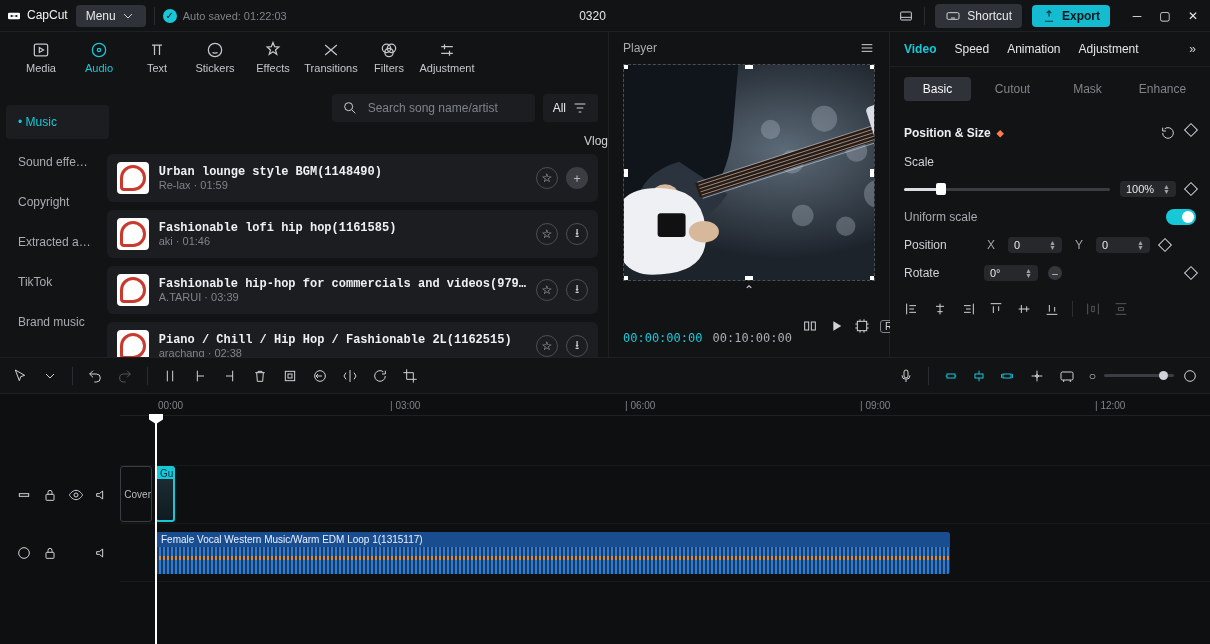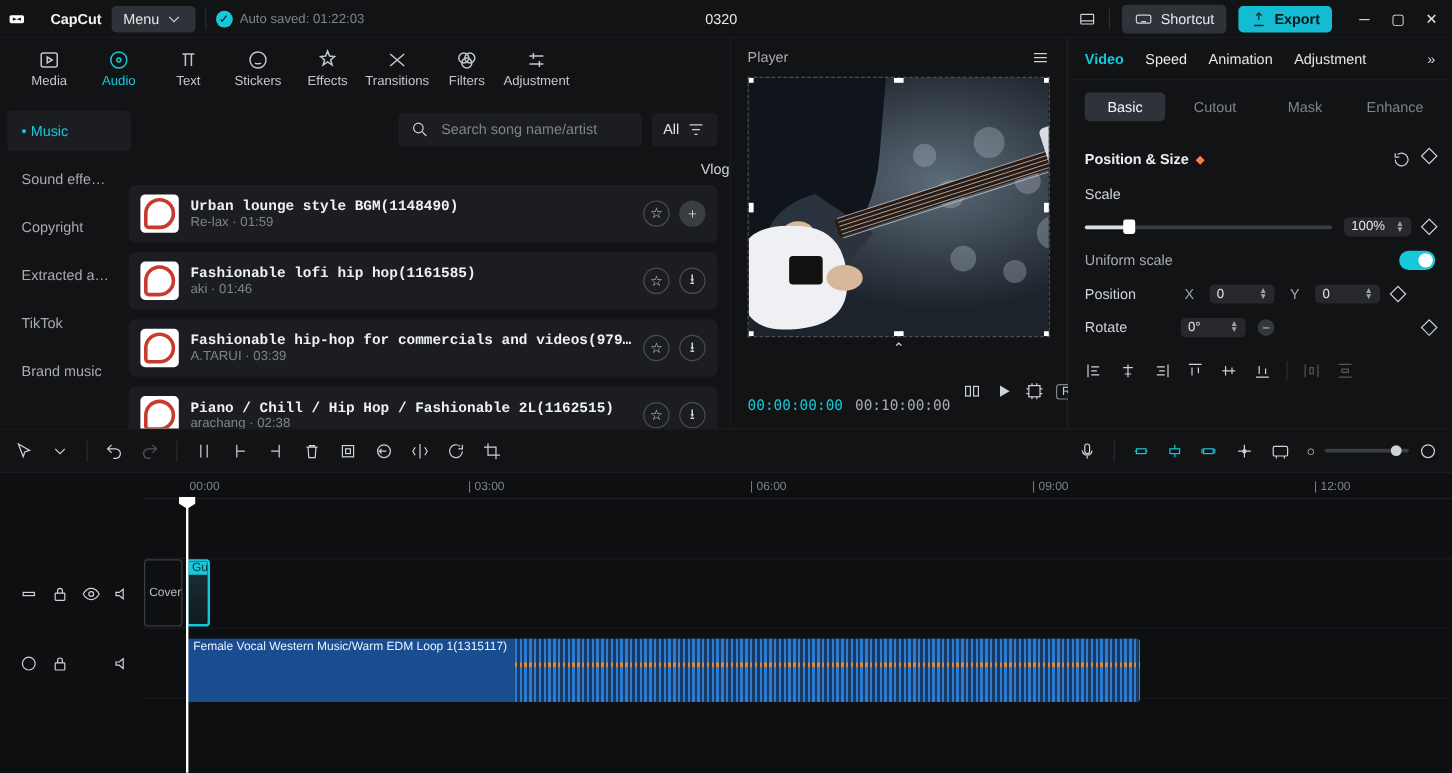--- a/index.html
+++ b/index.html
@@ -31,21 +31,21 @@
     overflow:hidden;
   }
   .titlebar{
     height:32px;
     display:flex; align-items:center;
     padding:0 6px;
     background:var(--bg-1);
     border-bottom:1px solid var(--divider);
     gap:8px;
   }
-  .brand{display:flex;align-items:center;gap:20px;font-weight:700;color:#f2f3f5;}
+  .brand{display:flex;align-items:flex-start;gap:5px;font-weight:400;color:#f2f3f5;}
   .brand svg{width:16px;height:16px;}
   .menu-btn{
     background:var(--bg-4); color:var(--fg); border-radius:4px;
     padding:3px 10px; display:flex; align-items:center; gap:4px; font-size:12px;
   }
   .autosave{display:flex;align-items:center;gap:6px;color:var(--fg-dim2);font-size:11px;}
   .autosave .dot{width:14px;height:14px;border-radius:50%;background:var(--accent);display:flex;align-items:center;justify-content:center;color:#0b0c0d;font-size:10px;}
   .title-center{flex:1;text-align:center;color:var(--fg);font-size:12px;}
   .tb-right{display:flex;align-items:center;gap:10px;}
   .pill{background:var(--bg-4);border-radius:4px;padding:4px 10px;display:flex;align-items:center;gap:6px;font-size:12px;color:var(--fg);}
@@ -65,20 +65,21 @@
     width:58px; text-align:center; padding:8px 0 6px;
     color:#c3c6ca; font-size:11px;
   }
   .tabs-top .t svg{display:block;margin:0 auto 2px;width:20px;height:20px;stroke:#c3c6ca;fill:none;stroke-width:1.5;}
   .tabs-top .t.active{color:var(--accent);}
   .tabs-top .t.active svg{stroke:var(--accent);}
   .below-tabs{display:flex;flex:1;min-height:0;}
   .side-cats{
     width:115px; padding:6px; display:flex; flex-direction:column; gap:6px;
     background:var(--bg-1);
+    justify-content:center;
   }
   .side-cats .cat{
     padding:10px 12px; color:var(--fg-dim); font-size:12px;
     border-radius:4px; text-align:left; white-space:nowrap; overflow:hidden; text-overflow:ellipsis;
     background:transparent;
   }
   .side-cats .cat.active{color:var(--accent); background:var(--bg-2);}
   .media-content{flex:1; display:flex; flex-direction:column; min-width:0;align-items:flex-end;}
   .search-row{display:flex; gap:8px; padding:8px 10px 8px 0; align-items:center;}
   .search-box{
@@ -196,22 +197,22 @@
     background:linear-gradient(180deg,#1f3038,#0f1b20);overflow:hidden;
   }
   .clip-video .vtag{position:absolute;top:0;left:0;right:0;background:var(--accent);color:#05313a;font-size:10px;padding:0 3px;white-space:nowrap;overflow:hidden;}
   .cover-btn{
     position:absolute;left:0;top:0;width:32px;height:56px;border:1px solid #3a3d42;border-radius:3px;
     display:flex;flex-direction:row;align-items:center;justify-content:center;gap:2px;color:#b9bcc1;font-size:10px;
   }
   .cover-btn svg{width:14px;height:14px;stroke:#b9bcc1;fill:none;stroke-width:1.5;}
 
   .clip-audio{
-    position:absolute;left:35px;top:8px;right:260px;height:53px;border-radius:3px;
-    background:#102233;display:flex;flex-direction:row;overflow:hidden;
+    position:absolute;left:35px;top:8px;right:260px;height:42px;border-radius:3px;
+    background:#102233;display:flex;flex-direction:column;overflow:hidden;
   }
   .clip-audio .atitle{background:#1a4d8f;color:#e9f2ff;font-size:10px;padding:2px 6px;white-space:nowrap;overflow:hidden;}
   .clip-audio .wave{flex:1;background:
     repeating-linear-gradient(90deg, var(--orange) 0 2px, transparent 2px 4px) 0 40%/100% 4px no-repeat,
     repeating-linear-gradient(90deg, #2d7bd3 0 2px, #183a63 2px 4px);
   }
   .zoom{display:flex;align-items:center;gap:8px;color:#cfd2d6;}
   .zoom .bar{width:70px;height:3px;background:#3a3d42;border-radius:2px;position:relative;}
   .zoom .bar::after{content:"";position:absolute;right:6px;top:-3px;width:9px;height:9px;border-radius:50%;background:#cfd2d6;}
   .acc-group svg.ico{stroke:var(--accent);}

